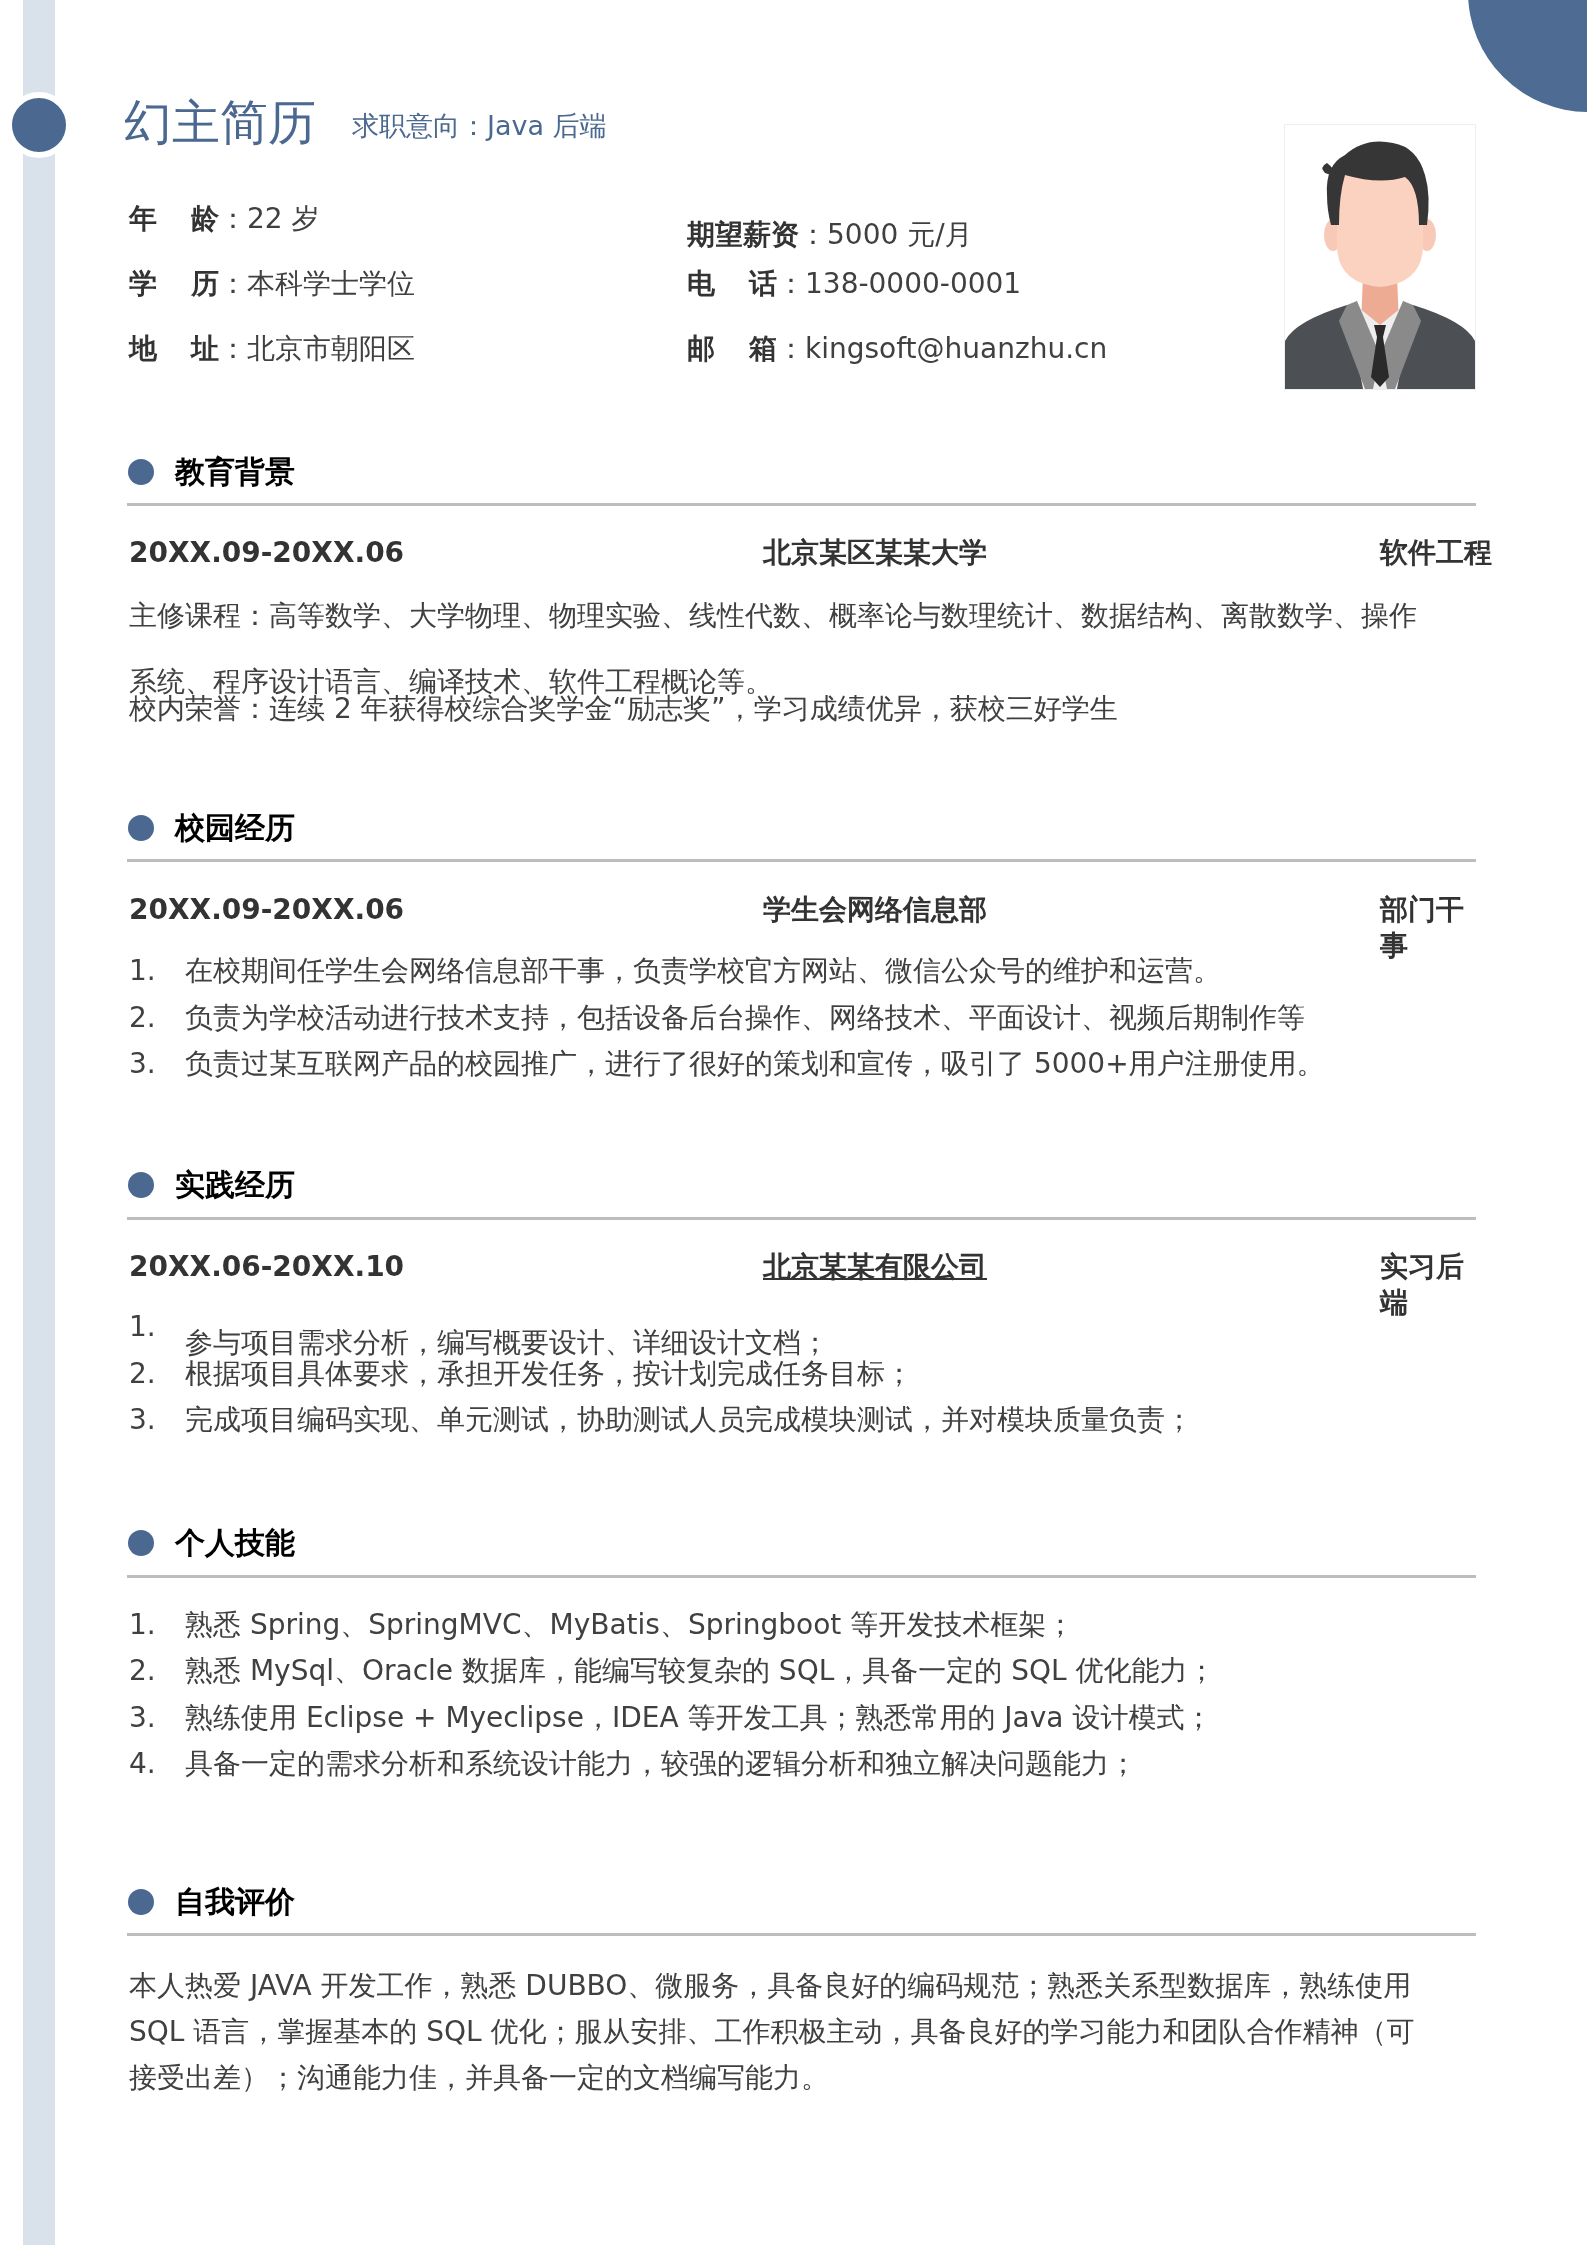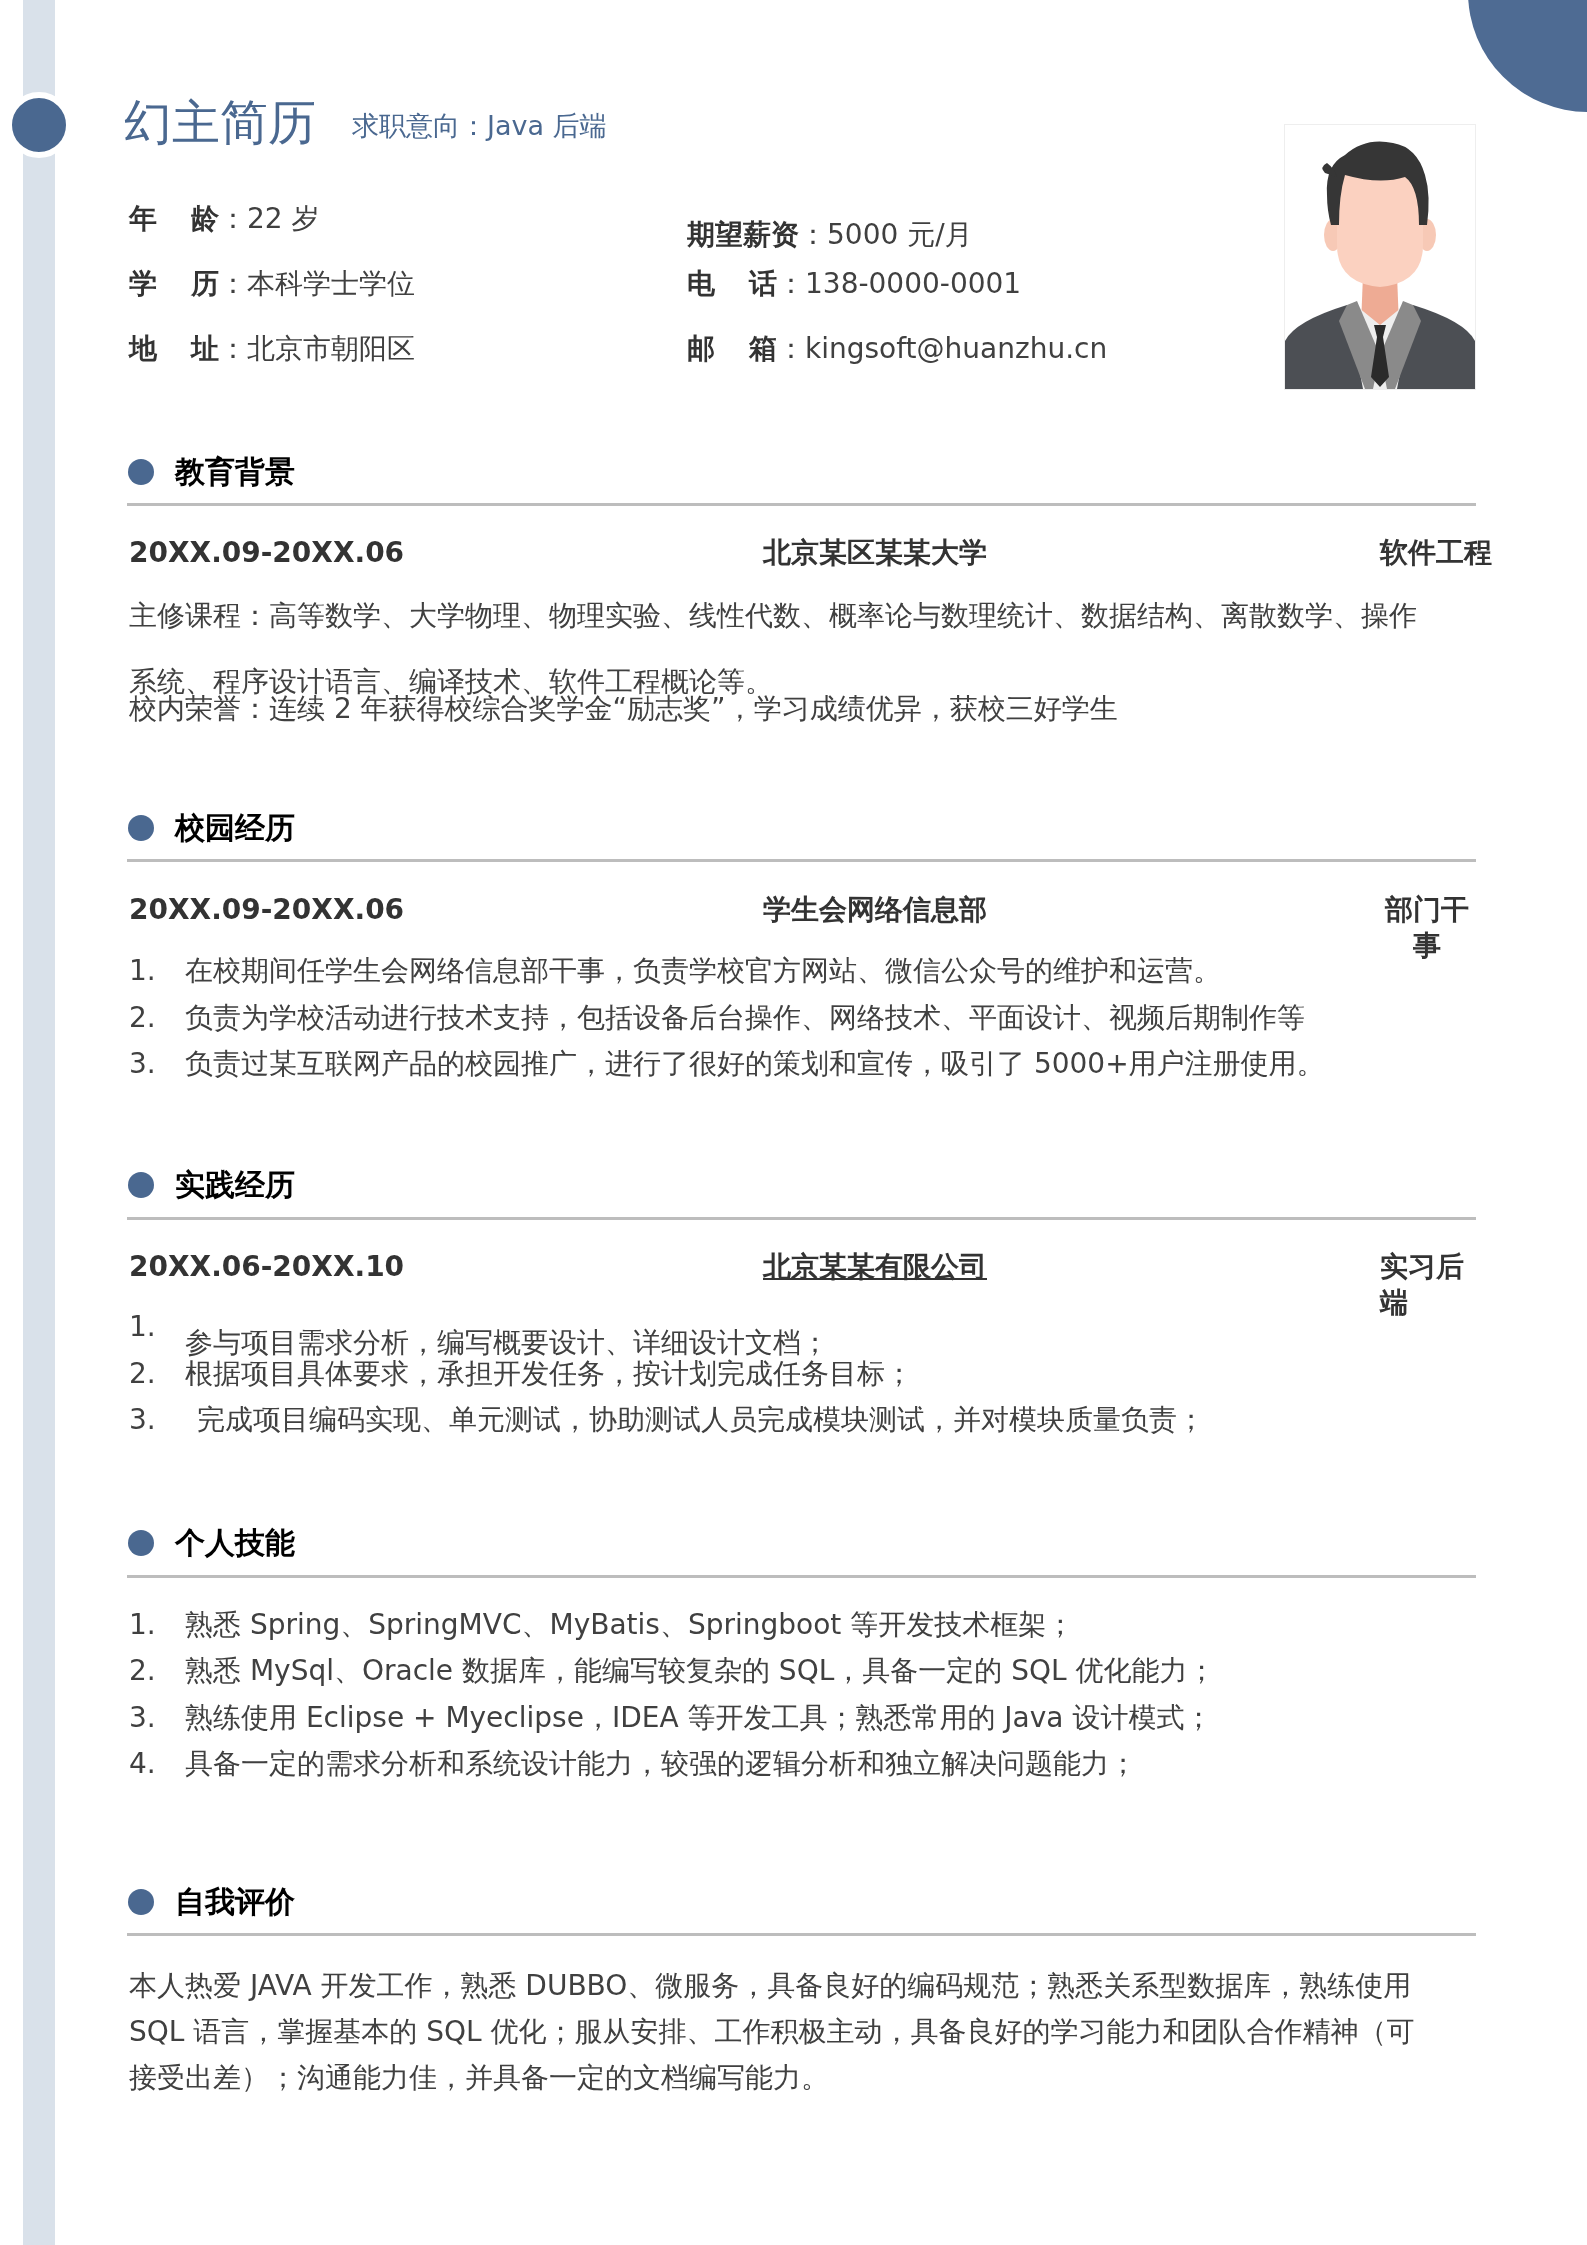--- a/index.html
+++ b/index.html
@@ -103,40 +103,40 @@
 <div class="row-text" style="left:1380px; top:535px;">软件工程</div>
 <div class="body-line" style="top:598px;">主修课程：高等数学、大学物理、物理实验、线性代数、概率论与数理统计、数据结构、离散数学、操作</div>
 <div class="body-line" style="top:664px;">系统、程序设计语言、编译技术、软件工程概论等。</div>
 <div class="body-line" style="top:691px;">校内荣誉：连续 2 年获得校综合奖学金“励志奖”，学习成绩优异，获校三好学生</div>
 
 <div class="sec-dot" style="left:128px; top:815px;"></div>
 <div class="sec-title" style="left:175px; top:808px;">校园经历</div>
 <div class="sec-line" style="top:859px;"></div>
 <div class="row-text" style="left:129px; top:892px;">20XX.09-20XX.06</div>
 <div class="row-text" style="left:763px; top:892px;">学生会网络信息部</div>
-<div class="role" style="left:1380px; top:892px;text-align:center;">部门干事</div>
+<div class="role" style="left:1380px; top:892px;">部门干事</div>
 <div class="li-num" style="top:953px;">1.</div>
 <div class="li-text" style="top:953px;">在校期间任学生会网络信息部干事，负责学校官方网站、微信公众号的维护和运营。</div>
 <div class="li-num" style="top:1000px;">2.</div>
 <div class="li-text" style="top:1000px;">负责为学校活动进行技术支持，包括设备后台操作、网络技术、平面设计、视频后期制作等</div>
 <div class="li-num" style="top:1046px;">3.</div>
 <div class="li-text" style="top:1046px;">负责过某互联网产品的校园推广，进行了很好的策划和宣传，吸引了 5000+用户注册使用。</div>
 
 <div class="sec-dot" style="left:128px; top:1172px;"></div>
 <div class="sec-title" style="left:175px; top:1165px;">实践经历</div>
 <div class="sec-line" style="top:1217px;"></div>
 <div class="row-text" style="left:129px; top:1249px;">20XX.06-20XX.10</div>
 <div class="row-text" style="left:763px; top:1249px;text-decoration:underline;">北京某某有限公司</div>
 <div class="role" style="left:1380px; top:1249px;">实习后端</div>
 <div class="li-num" style="top:1309px;">1.</div>
 <div class="li-text" style="top:1309px;margin-top:16px;">参与项目需求分析，编写概要设计、详细设计文档；</div>
 <div class="li-num" style="top:1356px;">2.</div>
 <div class="li-text" style="top:1356px;">根据项目具体要求，承担开发任务，按计划完成任务目标；</div>
 <div class="li-num" style="top:1402px;">3.</div>
-<div class="li-text" style="top:1402px;margin-left:12px;">完成项目编码实现、单元测试，协助测试人员完成模块测试，并对模块质量负责；</div>
+<div class="li-text" style="top:1402px;">完成项目编码实现、单元测试，协助测试人员完成模块测试，并对模块质量负责；</div>
 
 <div class="sec-dot" style="left:128px; top:1530px;"></div>
 <div class="sec-title" style="left:175px; top:1523px;">个人技能</div>
 <div class="sec-line" style="top:1575px;"></div>
 <div class="li-num" style="top:1607px;">1.</div>
 <div class="li-text" style="top:1607px;">熟悉 Spring、SpringMVC、MyBatis、Springboot 等开发技术框架；</div>
 <div class="li-num" style="top:1653px;">2.</div>
 <div class="li-text" style="top:1653px;">熟悉 MySql、Oracle 数据库，能编写较复杂的 SQL，具备一定的 SQL 优化能力；</div>
 <div class="li-num" style="top:1700px;">3.</div>
 <div class="li-text" style="top:1700px;">熟练使用 Eclipse + Myeclipse，IDEA 等开发工具；熟悉常用的 Java 设计模式；</div>

